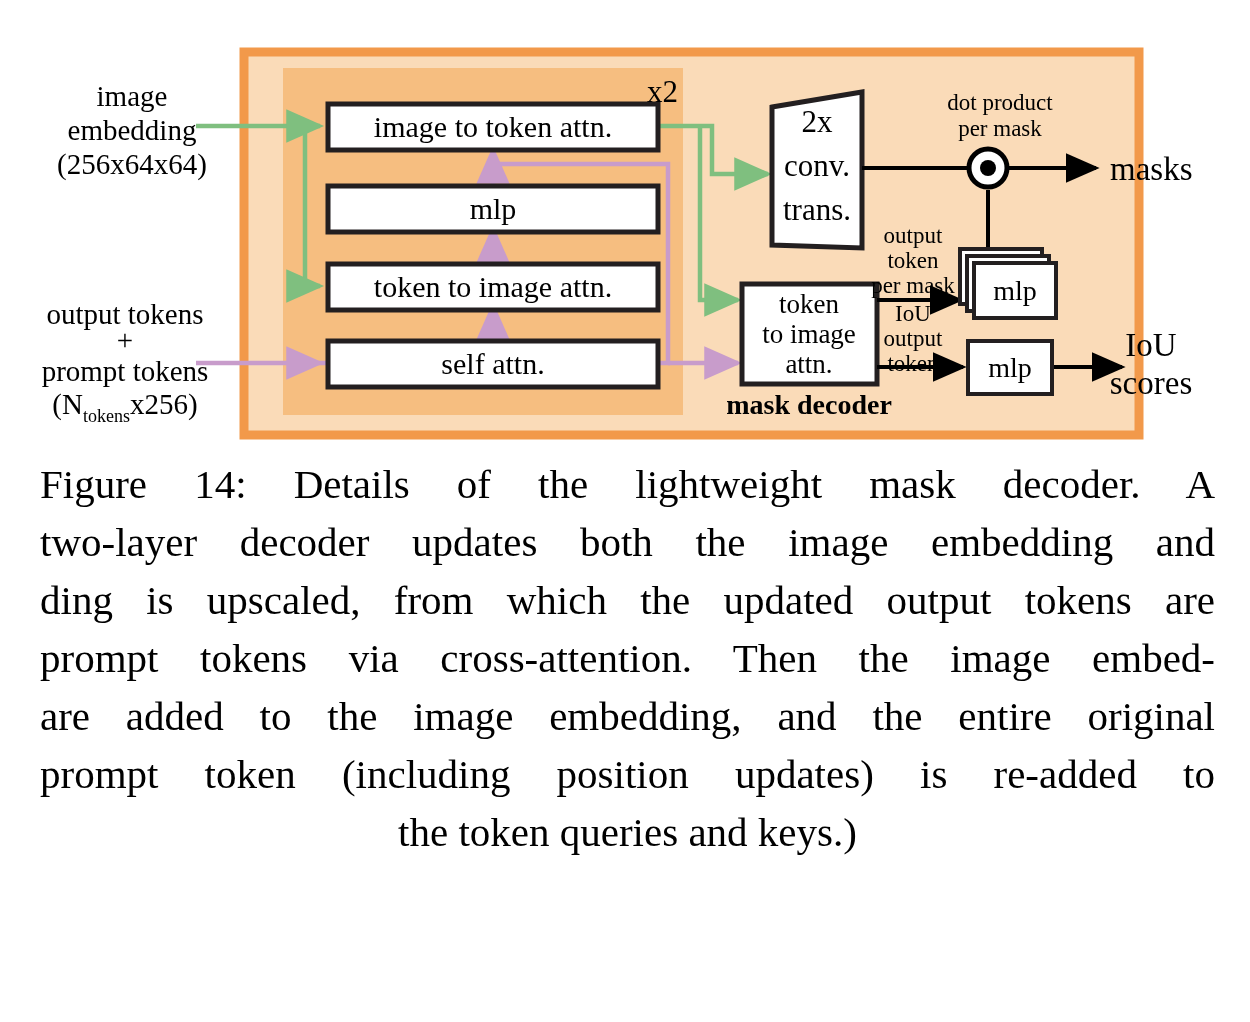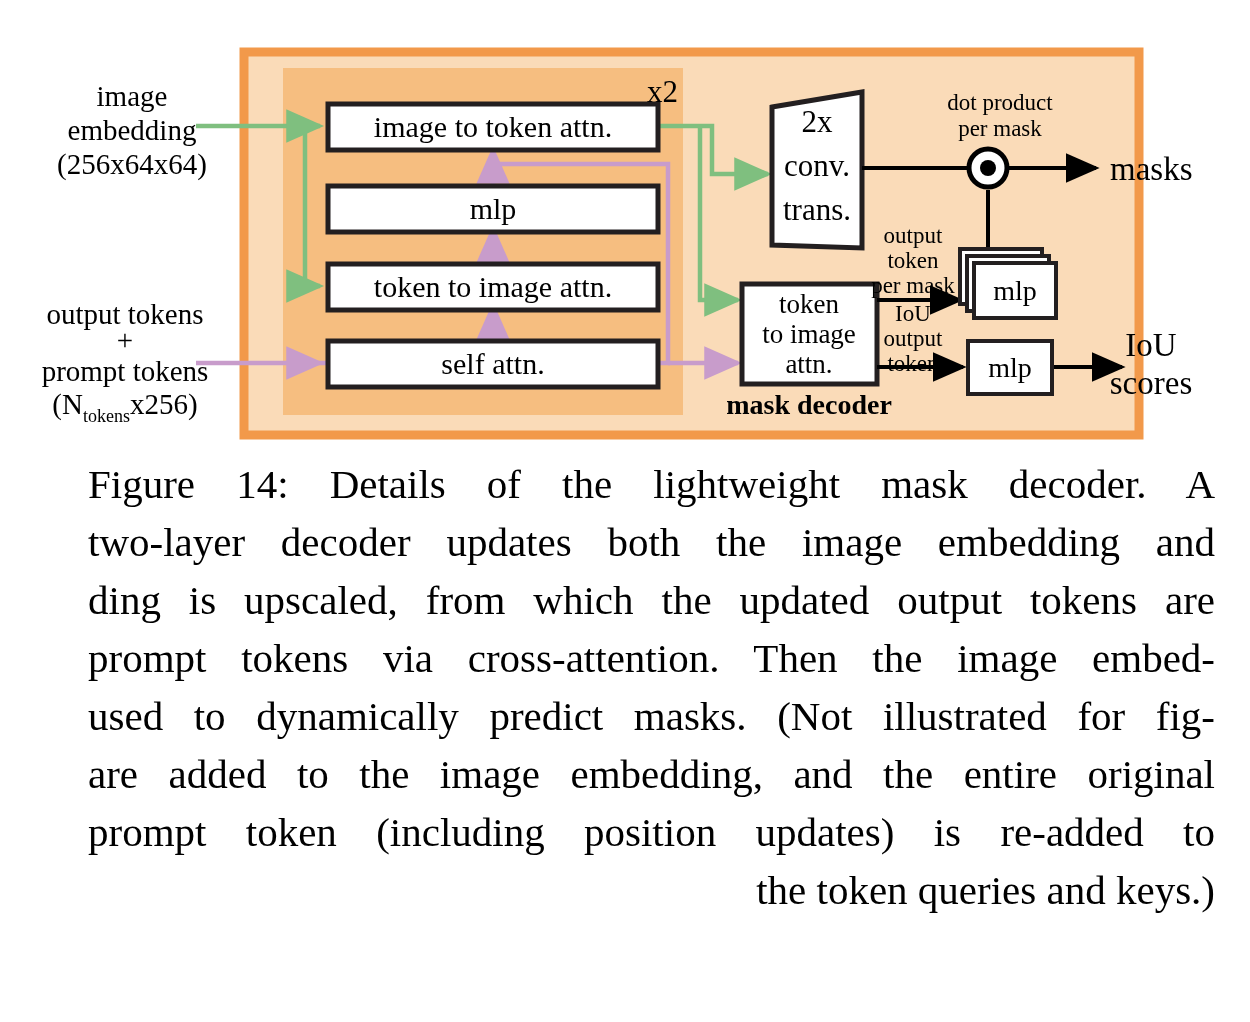--- a/index.html
+++ b/index.html
@@ -35,26 +35,25 @@
     width: 1175px;
     font-family: "Liberation Serif", "DejaVu Serif", serif;
     font-size: 41px;
     line-height: 58px;
     text-align: justify;
     text-justify: inter-word;
     color: #000;
     letter-spacing: 0px;
   }
   #caption .lastline {
-    text-align: right;
+    text-align: center;
   }
   .cap-line {
     display: block;
     white-space: nowrap;
-    margin-left: 48px;
   }
   .cap-line.justify {
     text-align: justify;
     text-align-last: justify;
   }
 </style>
 </head>
 <body>
 
 <div id="figure-area">
@@ -211,17 +210,16 @@
       <text x="1151" y="394" text-anchor="middle" font-family="Liberation Serif, serif" font-size="33" fill="#000">scores</text>
     </g>
   </svg>
 </div>
 
 <div id="caption">
   <span class="cap-line justify">Figure 14:  Details of the lightweight mask decoder.  A</span>
   <span class="cap-line justify">two-layer decoder updates both the image embedding and</span>
   <span class="cap-line justify">ding is upscaled, from which the updated output tokens are</span>
   <span class="cap-line justify">prompt tokens via cross-attention.  Then the image embed-</span>
-  <span class="cap-line justify">used to dynamically predict masks. (Not illustrated for fig-</span>
   <span class="cap-line justify">are added to the image embedding, and the entire original</span>
   <span class="cap-line justify">prompt token (including position updates) is re-added to</span>
   <span class="cap-line lastline">the token queries and keys.)</span>
 </div>
 
 </body></html>

